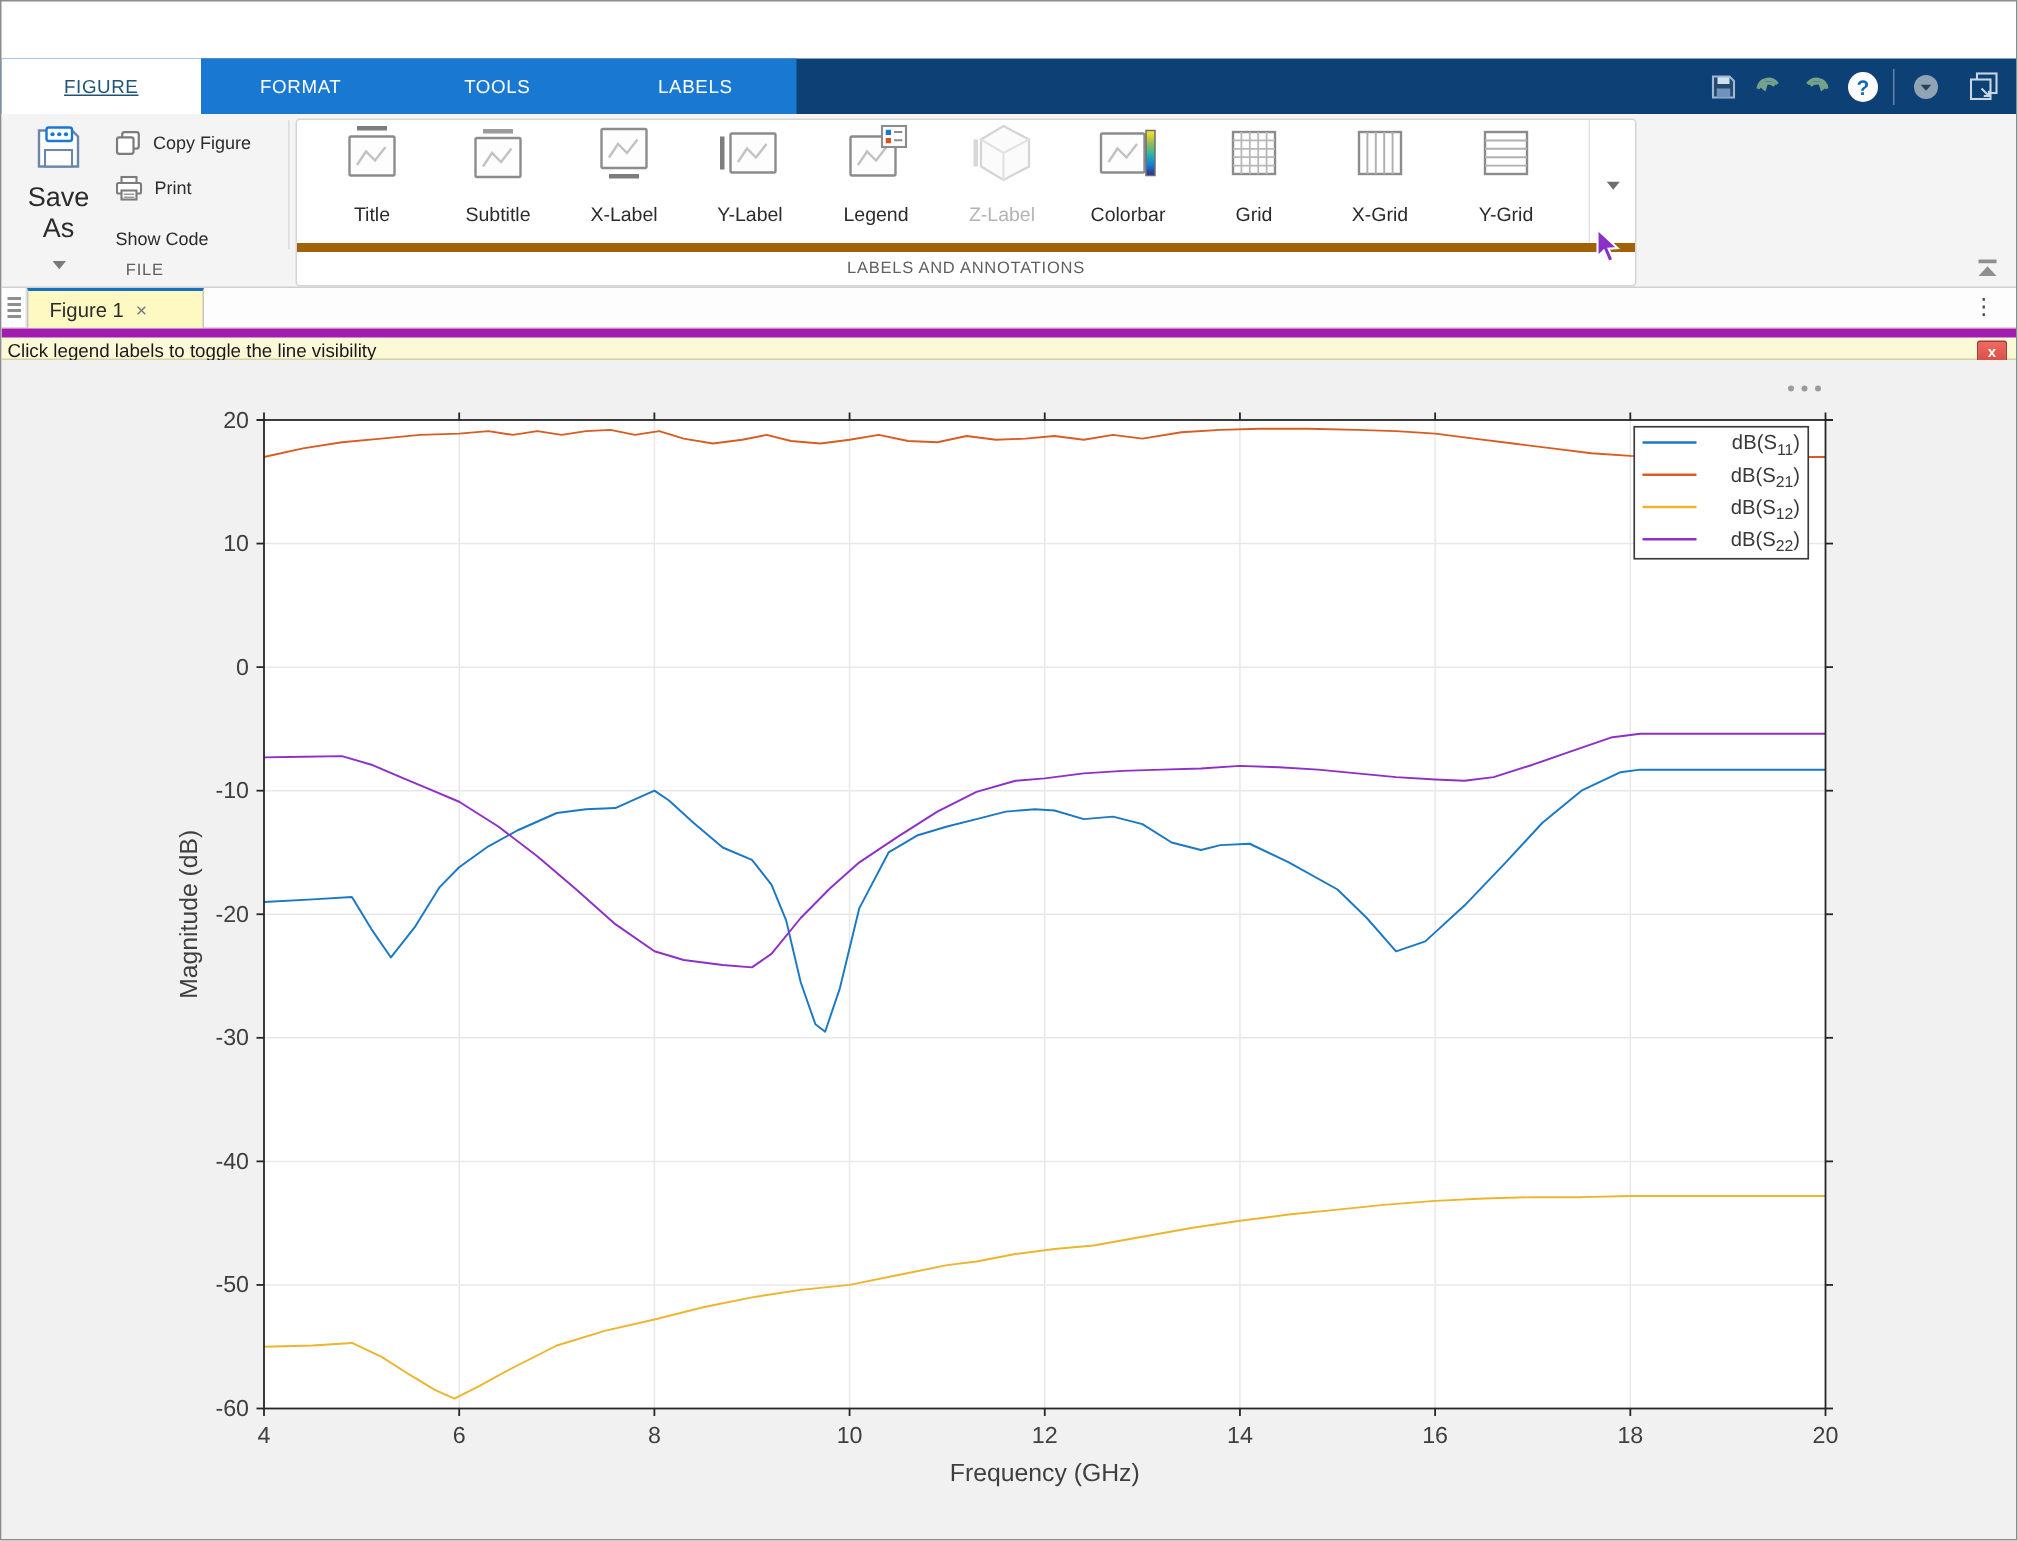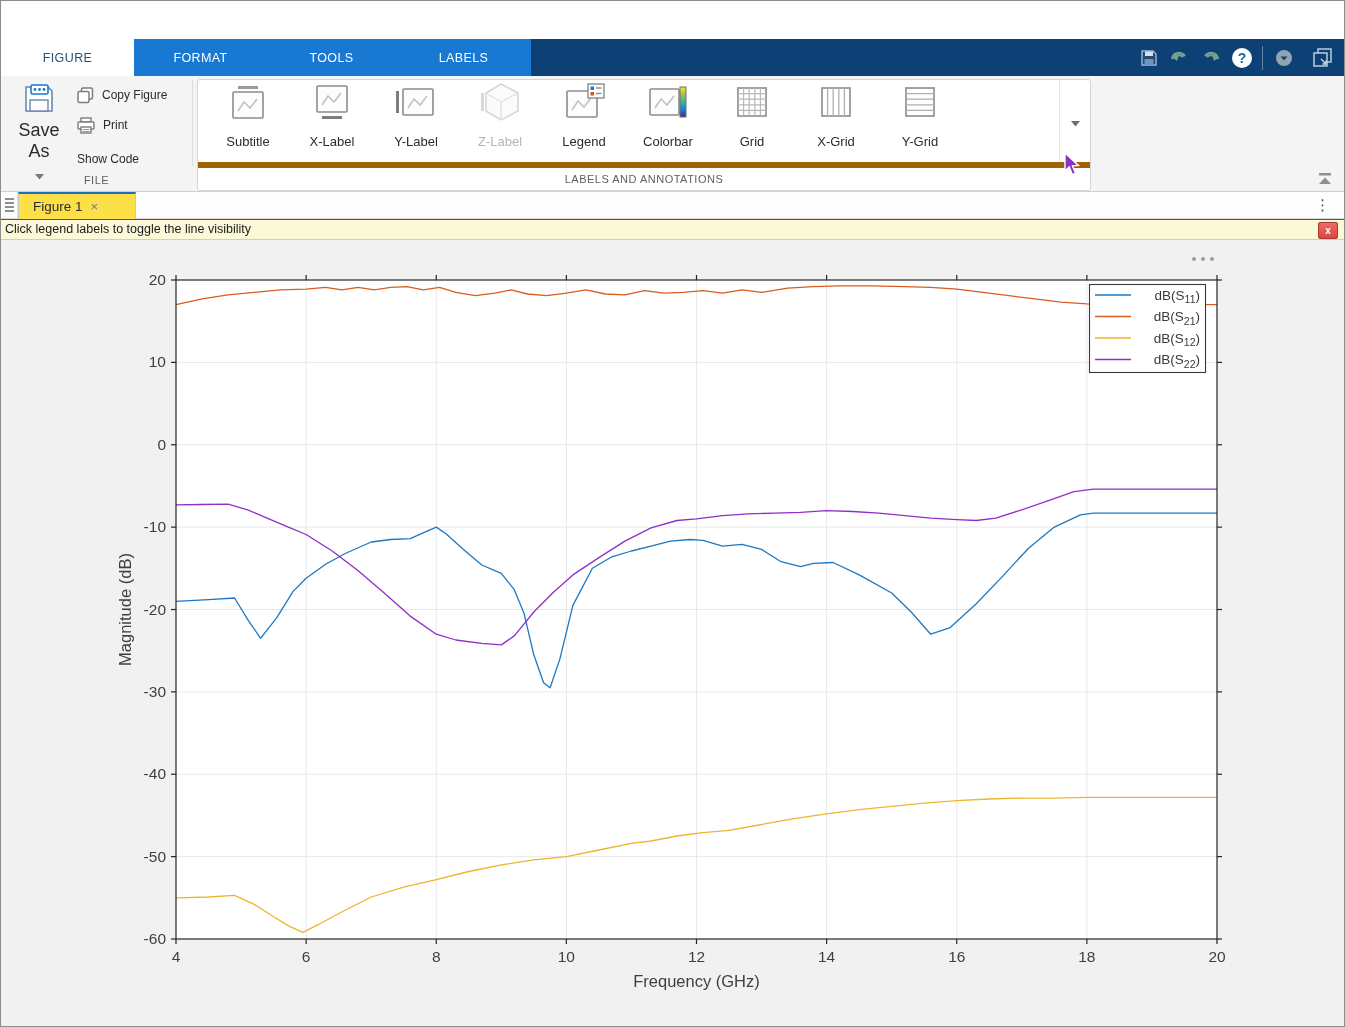--- a/index.html
+++ b/index.html
@@ -34,43 +34,43 @@
   .ddcol{position:absolute;right:0;top:0;bottom:22px;width:30px;border-left:1px solid #e3e3e3;display:flex;align-items:center;justify-content:center;}
   .panelfoot{position:absolute;left:0;right:0;bottom:0;height:22px;border-top:6px solid #a16207;display:flex;align-items:center;justify-content:center;font-size:11px;color:#5f5f5f;letter-spacing:.5px;}
   .filefoot{position:absolute;left:0;top:94px;width:191px;height:20px;display:flex;align-items:center;justify-content:center;font-size:11px;color:#5f5f5f;letter-spacing:.5px;}
   .collapse{position:absolute;right:8px;top:94px;width:22px;height:18px;display:flex;align-items:center;justify-content:center;cursor:default;}
   .cursor{position:absolute;left:1062px;top:76px;pointer-events:none;}
   
   .doctabbar{position:absolute;left:0;top:191px;right:0;height:27px;background:#fdfdfd;border-bottom:1px solid #d8d8d8;box-sizing:border-box;}
   .draghandle{position:absolute;left:4px;top:6px;width:9px;height:14px;display:flex;flex-direction:column;justify-content:space-between;cursor:default;}
   .draghandle div{height:1.5px;background:#8f8f8f;}
   .handlesep{position:absolute;left:16px;top:0;bottom:0;width:1px;background:#e2e2e2;}
-  .doctab{position:absolute;left:17px;top:0;height:27px;width:118px;background:#fde047;border-left:1px solid #c6c6c6;border-right:1px solid #c6c6c6;border-top:2px solid #166fbf;box-sizing:border-box;display:flex;align-items:center;padding:0 10px 0 14px;gap:8px;cursor:default;}
+  .doctab{position:absolute;left:17px;top:0;height:27px;width:118px;background:#fef9c3;border-left:1px solid #c6c6c6;border-right:1px solid #c6c6c6;border-top:2px solid #166fbf;box-sizing:border-box;display:flex;align-items:center;padding:0 10px 0 14px;gap:8px;cursor:default;}
   .doctab .lbl{font-size:13.5px;color:#2c2c2c;}
   .doctab .x{font-size:13px;color:#777;}
   .kebab{position:absolute;right:14px;top:3px;font-size:15px;color:#4c4c4c;cursor:default;line-height:20px;}
   
-  .notif{position:absolute;left:0;top:218px;right:0;height:21px;background:#fbf9d7;border-top:1px solid #a21caf;border-bottom:1px solid #d6d2a4;box-sizing:border-box;}
+  .notif{position:absolute;left:0;top:218px;right:0;height:21px;background:#fbf9d7;border-top:6px solid #a21caf;border-bottom:1px solid #d6d2a4;box-sizing:border-box;}
   .notif .txt{position:absolute;left:4px;top:2px;font-size:12.5px;color:#1a1a1a;}
   .notif .close{position:absolute;right:6px;top:2px;width:18px;height:15px;background:linear-gradient(#ee6b62,#d84840);border:1px solid #a83832;border-radius:2px;color:#fff;font-size:10px;font-weight:bold;display:flex;align-items:center;justify-content:center;cursor:default;}
   
   .canvas{position:absolute;left:0;top:239px;right:0;bottom:0;background:#f1f1f1;}
   .canvas svg{position:absolute;left:0;top:0;}
   .axdots{position:absolute;left:1191px;top:17px;display:flex;gap:5px;cursor:default;}
   .axdots i{width:4px;height:4px;border-radius:50%;background:#9c9c9c;display:block;}
 </style>
 </head>
 <body>
 
 <div class="window">
 
 
   <div class="ribbontabs">
     <div class="leftblue">
-      <div class="rtab active" style="width:134px;">FIGURE</div>
+      <div class="rtab active" style="width:134px;text-decoration:underline;">FIGURE</div>
       <div class="rtab" style="width:134px;">FORMAT</div>
       <div class="rtab" style="width:130px;">TOOLS</div>
       <div class="rtab" style="width:136px;">LABELS</div>
     </div>
     <div class="qab">
       <div class="qitem">
         <svg width="18" height="18" viewBox="0 0 18 18">
           <path d="M2,2 h11 l3,3 v11 h-14 z" fill="#27496f" stroke="#9db7d4" stroke-width="1.4"></path>
           <rect x="5" y="2.5" width="8" height="4.5" fill="#cfe0f0"></rect>
           <rect x="4.5" y="10" width="9" height="6" fill="#6f93bd"></rect>
@@ -152,20 +152,28 @@
         <rect x="1" y="1" width="13" height="13" rx="1.5" fill="#fff" stroke="#8a8a8a" stroke-width="1.4"></rect>
       </svg>
       <span class="lbl">Show Code</span>
     </div>
 
     <div class="vsep"></div>
 
     <div class="panel">
       <div class="panelbtns">
 
+        <div class="rbtn">
+          <svg width="46" height="48" viewBox="0 0 46 48">
+            <rect x="13" y="2" width="20" height="3" fill="#7d7d7d"></rect>
+            <rect x="8" y="9" width="30" height="26" rx="1" fill="#fdfdfd" stroke="#8c8c8c" stroke-width="1.6"></rect>
+            <polyline points="13,28 19,19 25,25 32,16" fill="none" stroke="#c2c2c2" stroke-width="1.6"></polyline>
+          </svg>
+          <div class="lbl">Title</div>
+        </div>
 
         <div class="rbtn">
           <svg width="46" height="48" viewBox="0 0 46 48">
             <rect x="13" y="4" width="20" height="3" fill="#9b9b9b"></rect>
             <rect x="8" y="10" width="30" height="26" rx="1" fill="#fdfdfd" stroke="#8c8c8c" stroke-width="1.6"></rect>
             <polyline points="13,29 19,20 25,26 32,17" fill="none" stroke="#c2c2c2" stroke-width="1.6"></polyline>
           </svg>
           <div class="lbl">Subtitle</div>
         </div>
 
@@ -178,43 +186,43 @@
           <div class="lbl">X-Label</div>
         </div>
 
         <div class="rbtn">
           <svg width="46" height="48" viewBox="0 0 46 48">
             <rect x="3" y="9" width="3" height="22" fill="#7d7d7d"></rect>
             <rect x="10" y="7" width="30" height="26" rx="1" fill="#fdfdfd" stroke="#8c8c8c" stroke-width="1.6"></rect>
             <polyline points="15,26 21,17 27,23 34,14" fill="none" stroke="#c2c2c2" stroke-width="1.6"></polyline>
           </svg>
           <div class="lbl">Y-Label</div>
-        </div>
-
-        <div class="rbtn disabled">
-          <svg width="46" height="48" viewBox="0 0 46 48">
-            <rect x="4" y="11" width="3" height="18" fill="#d8d8d8"></rect>
-            <polygon points="24,2 41,11 41,29 24,38 9,29 9,11" fill="#fbfbfb" stroke="#d5d5d5" stroke-width="1.5"></polygon>
-            <polyline points="9,11 24,20 41,11" fill="none" stroke="#e2e2e2" stroke-width="1.4"></polyline>
-            <line x1="24" y1="20" x2="24" y2="38" stroke="#e2e2e2" stroke-width="1.4"></line>
-          </svg>
-          <div class="lbl">Z-Label</div>
         </div>
 
         <div class="rbtn">
           <svg width="46" height="48" viewBox="0 0 46 48">
             <rect x="6" y="9" width="30" height="26" rx="1" fill="#fdfdfd" stroke="#8c8c8c" stroke-width="1.6"></rect>
             <polyline points="11,28 17,19 23,25 30,16" fill="none" stroke="#c2c2c2" stroke-width="1.6"></polyline>
             <rect x="27" y="2" width="16" height="14" fill="#fff" stroke="#8c8c8c" stroke-width="1.4"></rect>
             <rect x="29.5" y="4.5" width="3.5" height="3.5" fill="#1878d2"></rect>
             <line x1="35" y1="6" x2="40.5" y2="6" stroke="#8c8c8c" stroke-width="1.4"></line>
             <rect x="29.5" y="10" width="3.5" height="3.5" fill="#d95319"></rect>
             <line x1="35" y1="11.5" x2="40.5" y2="11.5" stroke="#8c8c8c" stroke-width="1.4"></line>
           </svg>
           <div class="lbl">Legend</div>
+        </div>
+
+        <div class="rbtn disabled">
+          <svg width="46" height="48" viewBox="0 0 46 48">
+            <rect x="4" y="11" width="3" height="18" fill="#d8d8d8"></rect>
+            <polygon points="24,2 41,11 41,29 24,38 9,29 9,11" fill="#fbfbfb" stroke="#d5d5d5" stroke-width="1.5"></polygon>
+            <polyline points="9,11 24,20 41,11" fill="none" stroke="#e2e2e2" stroke-width="1.4"></polyline>
+            <line x1="24" y1="20" x2="24" y2="38" stroke="#e2e2e2" stroke-width="1.4"></line>
+          </svg>
+          <div class="lbl">Z-Label</div>
         </div>
 
         <div class="rbtn">
           <svg width="46" height="48" viewBox="0 0 46 48">
             <defs>
               <linearGradient id="parula" x1="0" y1="0" x2="0" y2="1">
                 <stop offset="0" stop-color="#f9e821"></stop>
                   <stop offset=".28" stop-color="#9bbb59"></stop>
                 <stop offset=".52" stop-color="#2eb7a4"></stop>
                   <stop offset=".75" stop-color="#1481d6"></stop>

